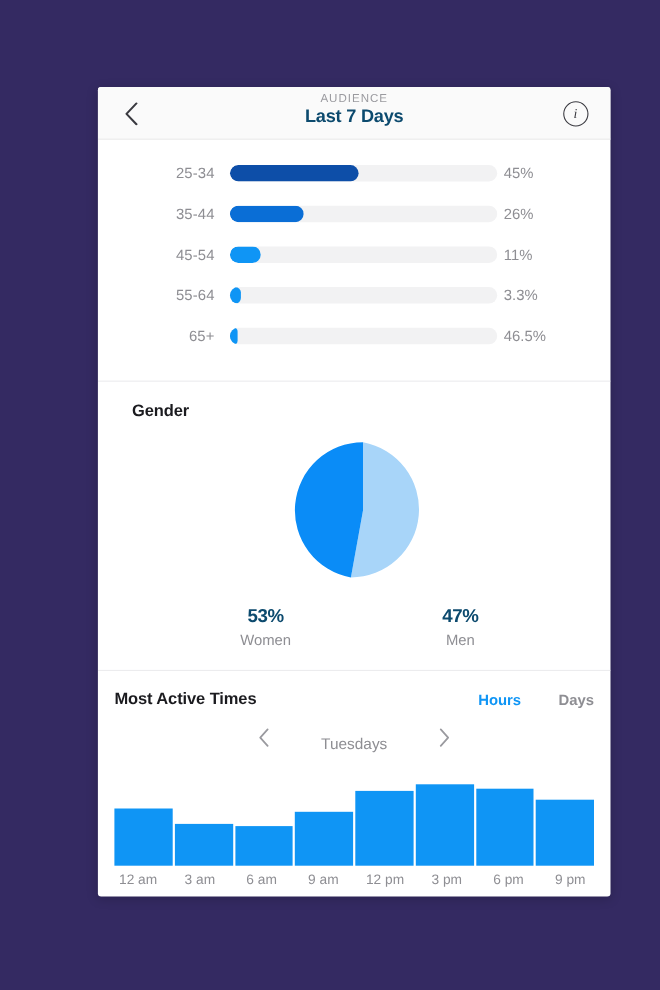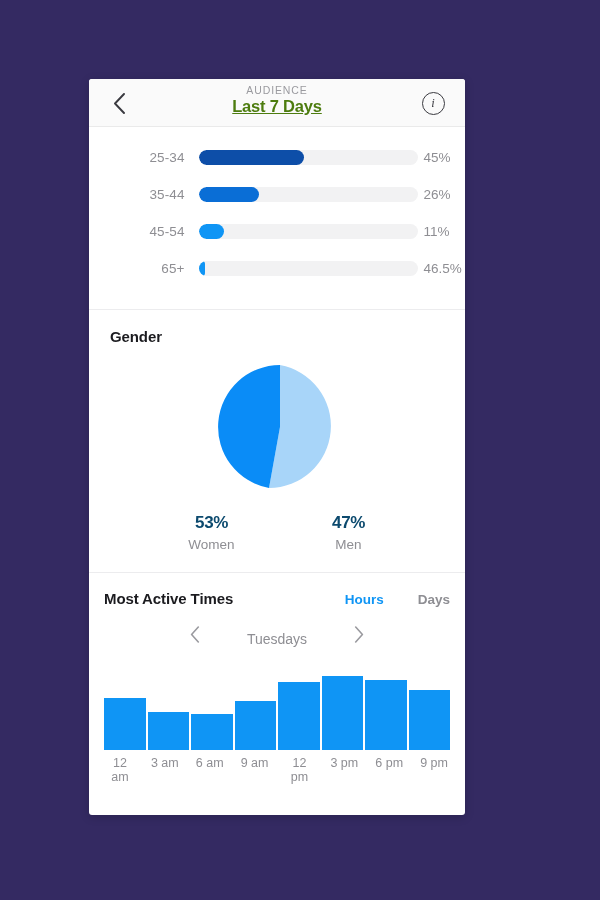--- a/index.html
+++ b/index.html
@@ -7,21 +7,21 @@
     width: 600px; height: 900px;
     background: #342A62;
     font-family: "Liberation Sans", sans-serif;
     overflow: hidden;
   }
   .stage { position: relative; width: 600px; height: 900px; }
 
   .card {
     position: absolute;
     left: 89px; top: 79px;
-    width: 376px; height: 736px;
+    width: 466px; height: 736px;
     background: #ffffff;
     border-radius: 3px;
     overflow: hidden;
     box-shadow: 0 2px 10px rgba(0,0,0,0.18);
   }
 
   
   .hdr {
     position: relative;
     height: 48px;
@@ -38,22 +38,22 @@
   .hdr-center {
     position: absolute; left: 0; right: 0; top: 5px;
     text-align: center;
   }
   .hdr-kicker {
     font-size: 10.5px; letter-spacing: 0.9px;
     color: #9a9a9f; font-weight: 400;
     text-transform: uppercase;
   }
   .hdr-title {
-    font-size: 16.5px; font-weight: bold; color: #4d7c0f;
-    margin-top: 1px; letter-spacing: -0.2px; text-decoration: underline;
+    font-size: 16.5px; font-weight: bold; color: #0c4a6e;
+    margin-top: 1px; letter-spacing: -0.2px;
   }
   .hdr-info {
     position: absolute; right: 12px; top: 0;
     width: 40px; height: 48px;
     display: flex; align-items: center; justify-content: center;
     cursor: pointer;
   }
   .info-circle {
     width: 23px; height: 23px; border-radius: 50%;
     border: 1.4px solid #3a3a40;
@@ -92,21 +92,21 @@
   .age-pct {
     width: 52px;
     padding-left: 6px;
     font-size: 13.5px;
     color: #8e8e93;
   }
 
   .divider { height: 1px; background: #ececee; }
 
   
-  .gender-sec { padding: 18px 0 20px 6px; }
+  .gender-sec { padding: 18px 0 20px 16px; }
   .sec-title {
     font-size: 15px; font-weight: bold; color: #1b1b1f;
     padding-left: 15px; letter-spacing: -0.1px;
   }
   .pie-wrap {
     display: flex; justify-content: center;
     margin-top: 18px;
   }
   .pie { display: block; }
   .gender-stats {
@@ -211,20 +211,27 @@
           <div class="age-fill" style="width:27.6%; background:#0a6ed6;"></div>
         </div>
         <div class="age-pct">26%</div>
       </div>
       <div class="age-row">
         <div class="age-label">45-54</div>
         <div class="age-track">
           <div class="age-fill" style="width:11.7%; background:#0f95f5;"></div>
         </div>
         <div class="age-pct">11%</div>
+      </div>
+      <div class="age-row">
+        <div class="age-label">55-64</div>
+        <div class="age-track">
+          <div class="age-fill" style="width:4.1%; background:#0f95f5;"></div>
+        </div>
+        <div class="age-pct">3.3%</div>
       </div>
       <div class="age-row">
         <div class="age-label">65+</div>
         <div class="age-track">
           <div class="age-fill" style="width:2.9%; background:#0f95f5;"></div>
         </div>
         <div class="age-pct">46.5%</div>
       </div>
     </div>
 

